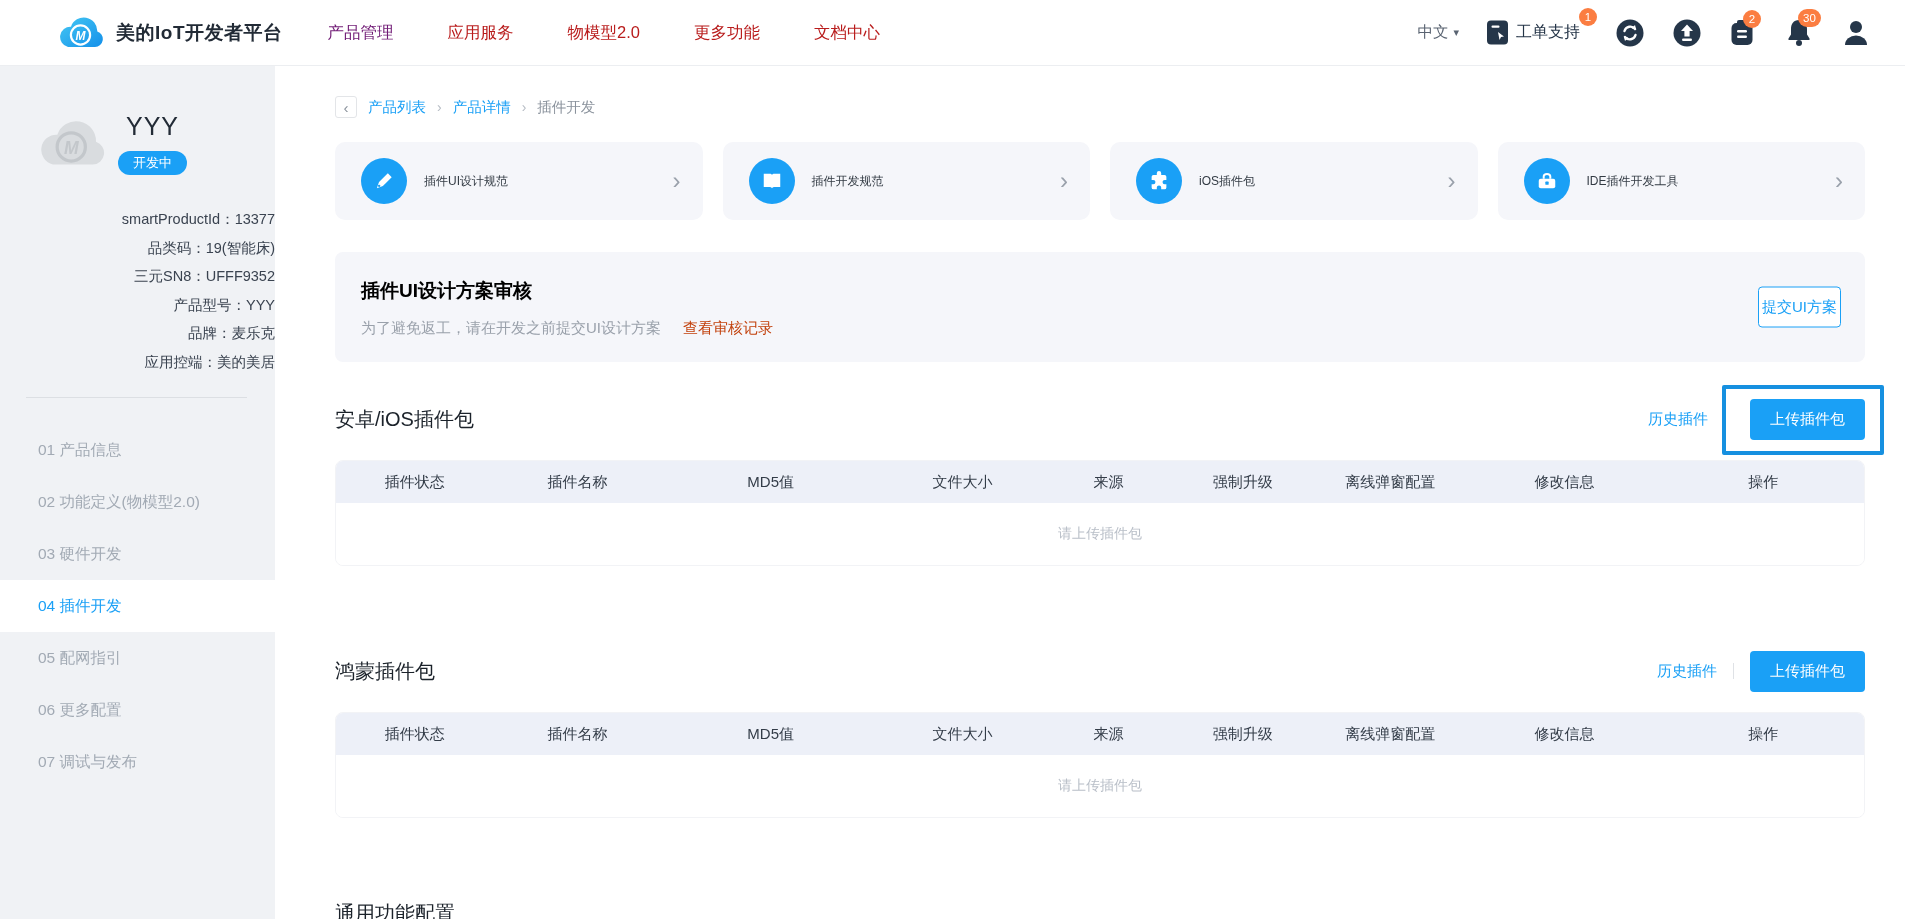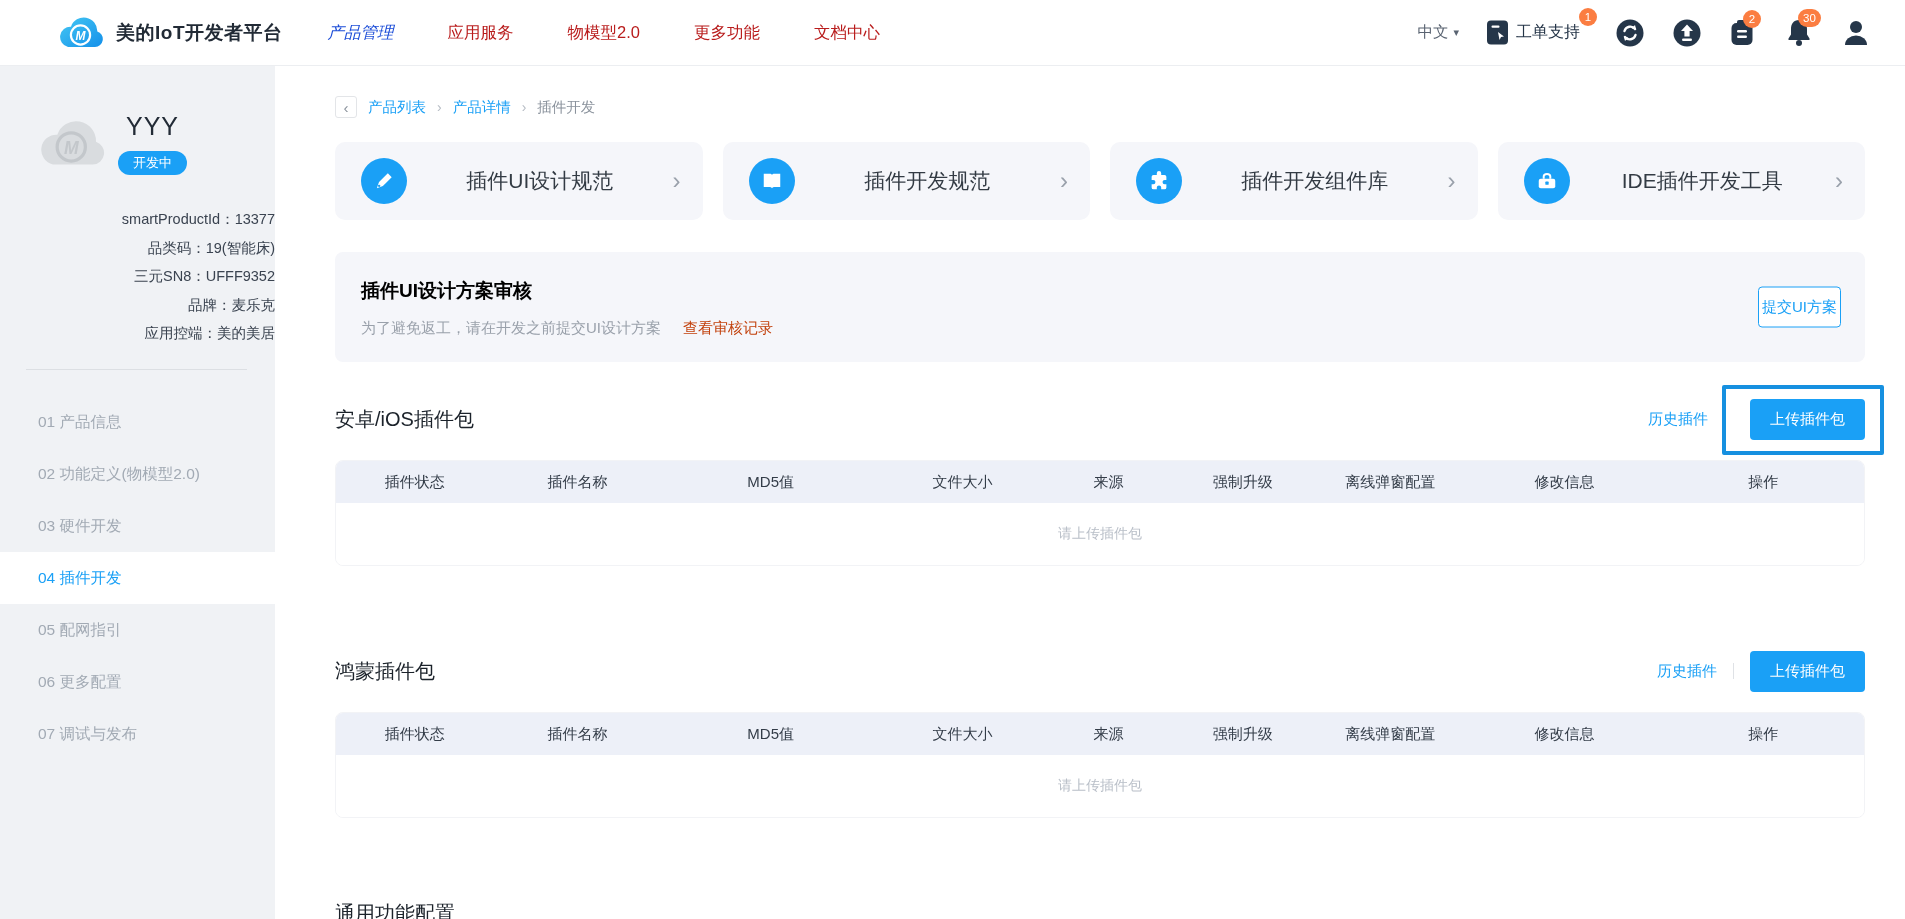--- a/index.html
+++ b/index.html
@@ -6,21 +6,21 @@
   html,body { width:1905px; height:919px; overflow:hidden; background:#fff;
     font-family:"Liberation Sans","DejaVu Sans",sans-serif; color:#333b44; }
 
   
   .topnav { position:absolute; top:0; left:0; width:1905px; height:66px; background:#fff;
     border-bottom:1px solid #eceef1; display:flex; align-items:center; padding:0 34px 0 58px; z-index:20; }
   .brand { display:flex; align-items:center; gap:12px; }
   .brand-name { font-size:19px; font-weight:bold; color:#222b36; letter-spacing:.5px; }
   .nav-items { display:flex; gap:54px; margin-left:45px; list-style:none; }
   .nav-items li { font-size:16.5px; color:#b91c1c; cursor:pointer; }
-  .nav-items li.active { color:#1d4ed8;font-style:italic; }
+  .nav-items li.active { color:#701a75; }
   .nav-right { margin-left:auto; display:flex; align-items:center; gap:27px; }
   .lang { display:flex; align-items:center; gap:5px; font-size:15.5px; color:#5a6472; cursor:pointer; }
   .caret { font-size:11px; color:#5a6472; }
   .ticket { position:relative; display:flex; align-items:center; gap:7px; font-size:16px; color:#243447; cursor:pointer; margin-right:8px; }
   .badge { position:absolute; background:#fb7d41; color:#fff; font-size:11.5px; line-height:18px;
     min-width:18px; height:18px; border-radius:10px; text-align:center; padding:0 5px; }
   .ticket .badge { top:-11px; right:-17px; }
   .icon-btn { position:relative; cursor:pointer; display:flex; align-items:center; }
   .icon-btn .badge { top:-8px; left:14px; }
 
@@ -45,21 +45,21 @@
     display:flex; align-items:center; justify-content:center; font-size:15px; cursor:pointer; background:#fff; }
   .bc-link { color:#1aa0f6; cursor:pointer; }
   .bc-sep { color:#b6bcc4; font-size:14px; }
   .bc-current { color:#8a929c; }
 
   .cards { display:flex; gap:20px; margin-top:24px; }
   .card { flex:1; height:78px; background:#f5f6fa; border-radius:10px; display:flex; align-items:center;
     gap:17px; padding:0 22px 0 26px; cursor:pointer; }
   .card-icon { width:46px; height:46px; border-radius:50%; background:#1aa0f6; display:flex;
     align-items:center; justify-content:center; flex-shrink:0; }
-  .card-label { font-size:21px; color:#333b44; flex-grow:1;text-align:center; }
+  .card-label { font-size:12px; color:#333b44; flex-grow:1; }
   .chev { color:#9aa1ab; font-size:24px; line-height:1; }
 
   .review-panel { position:relative; margin-top:32px; height:110px; background:#f5f6fa; border-radius:8px; padding:26px 0 0 26px; }
   .review-title { font-size:19px; font-weight:bold; color:#000000; }
   .review-sub { margin-top:15px; display:flex; gap:22px; font-size:15px; }
   .review-sub .hint { color:#9aa1ab; }
   .review-sub .link { color:#c2410c; cursor:pointer; }
   .btn-outline { position:absolute; right:24px; top:50%; transform:translateY(-50%);
     border:1px solid #1aa0f6; color:#1aa0f6; background:#fff; border-radius:4px;
     font-size:15px; padding:10px 3px; cursor:pointer; font-family:inherit; }
@@ -172,20 +172,21 @@
     </svg>
     <div class="profile-meta">
       <div class="product-name">YYY</div>
       <div class="status-pill">开发中</div>
     </div>
   </div>
   <div class="info-list">
     <div>smartProductId：13377</div>
     <div>品类码：19(智能床)</div>
     <div>三元SN8：UFFF9352</div>
+    <div>产品型号：YYY</div>
     <div>品牌：麦乐克</div>
     <div>应用控端：美的美居</div>
   </div>
   <div class="side-divider"></div>
   <ul class="side-menu">
     <li>01 产品信息</li>
     <li>02 功能定义(物模型2.0)</li>
     <li>03 硬件开发</li>
     <li class="active">04 插件开发</li>
     <li>05 配网指引</li>
@@ -225,21 +226,21 @@
       </span>
       <span class="card-label">插件开发规范</span>
       <span class="chev">›</span>
     </div>
     <div class="card">
       <span class="card-icon">
         <svg width="22" height="22" viewBox="0 0 20 20">
             <path d="M8 3 a2 2 0 0 1 4 0 v1.5 h3 a1.7 1.7 0 0 1 1.7 1.7 v2.8 h-1.5 a2 2 0 0 0 0 4 h1.5 v2.8 a1.7 1.7 0 0 1 -1.7 1.7 h-3 v-1.5 a2 2 0 0 0 -4 0 v1.5 h-3 A1.7 1.7 0 0 1 3.3 15.8 v-2.8 h1.5 a2 2 0 0 0 0 -4 H3.3 V6.2 A1.7 1.7 0 0 1 5 4.5 h3 z" fill="#fff"></path>
           </svg>
       </span>
-      <span class="card-label">插件开发组件库</span>
+      <span class="card-label">iOS插件包</span>
       <span class="chev">›</span>
     </div>
     <div class="card">
       <span class="card-icon">
         <svg width="22" height="22" viewBox="0 0 20 20">
             <rect x="2.5" y="8" width="15" height="8.5" rx="1.8" fill="#fff"></rect>
             <path d="M7 8 V6 a3 2.4 0 0 1 6 0 v2" fill="none" stroke="#fff" stroke-width="1.8"></path>
             <rect x="8.5" y="10.5" width="3" height="3" rx=".6" fill="#1aa0f6"></rect>
           </svg>
       </span>

